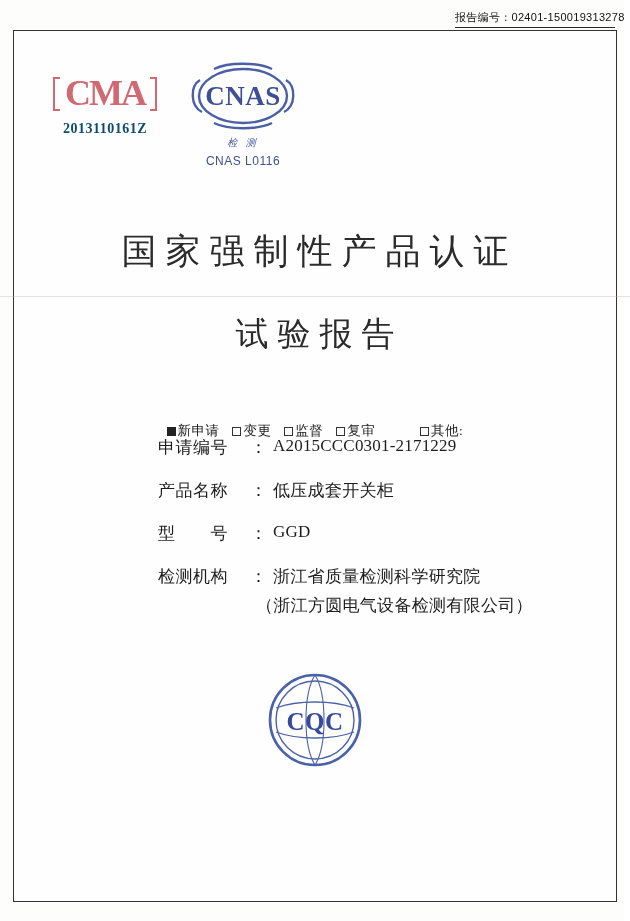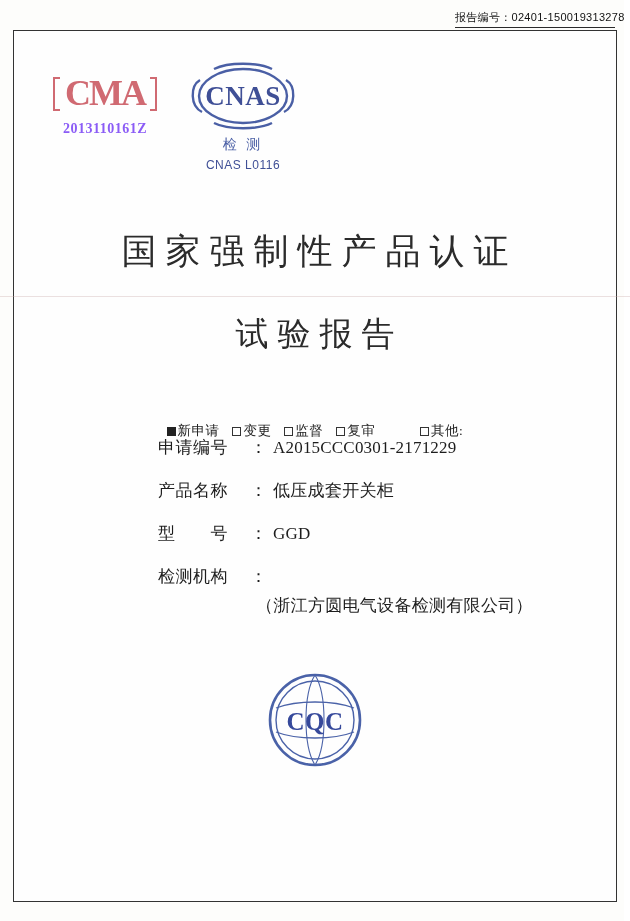--- a/index.html
+++ b/index.html
@@ -76,44 +76,45 @@
     height: 34px;
     border: 2px solid #d06a72;
     box-sizing: border-box;
   }
   .cma-logo .bar-l { left: -12px; border-right: none; }
   .cma-logo .bar-r { right: -12px; border-left: none; }
   .cma-code {
     margin-top: 10px;
     font-size: 14px;
     font-weight: bold;
-    color: #8b5cf6;
+    color: #0c4a6e;
     letter-spacing: 0.5px;
     font-family: "Liberation Serif", serif;
   }
 
   .cnas-block {
     position: absolute;
     left: 178px;
     top: 60px;
     width: 130px;
     text-align: center;
   }
   .cnas-mark {
     position: relative;
     width: 118px;
     height: 78px;
     margin: 0 auto;
   }
   .cnas-mark svg { display: block; }
   .cnas-sub {
-    font-size: 14px;
+    font-size: 10px;
     color: #4a5fa5;
     letter-spacing: 3px;
     margin-top: -2px;
+    font-style: italic;
   }
   .cnas-id {
     font-size: 12px;
     color: #3f4f96;
     letter-spacing: 0.5px;
     margin-top: 4px;
     font-family: "Liberation Sans", sans-serif;
   }
 
   
@@ -188,21 +189,21 @@
 
   
   .fields {
     position: absolute;
     left: 158px;
     top: 436px;
     width: 420px;
   }
   .field {
     display: flex;
-    align-items: center;
+    align-items: flex-start;
     margin-bottom: 20px;
     font-size: 17px;
     color: #1d1d1d;
   }
   .field .flabel {
     width: 92px;
     flex: none;
     letter-spacing: 0.5px;
     font-family: "Liberation Serif", serif;
   }
@@ -294,20 +295,21 @@
 
     <div class="field">
       <span class="flabel">型　　号</span>
       <span class="fcolon">：</span>
       <span class="fvalue latin">GGD</span>
     </div>
 
     <div class="field">
       <span class="flabel">检测机构</span>
       <span class="fcolon">：</span>
+      <span class="fvalue">浙江省质量检测科学研究院</span>
     </div>
 
     <div class="field-sub">（浙江方圆电气设备检测有限公司）</div>
   </div>
 
   <div class="cqc">
     <svg width="96" height="96" viewBox="0 0 96 96" xmlns="http://www.w3.org/2000/svg">
       <circle cx="48" cy="48" r="45" fill="none" stroke="#4a62a8" stroke-width="2.6"></circle>
       <circle cx="48" cy="48" r="39" fill="none" stroke="#4a62a8" stroke-width="1.4"></circle>
       <path d="M9 36 C 30 28, 66 28, 87 36" fill="none" stroke="#4a62a8" stroke-width="1.3"></path>

